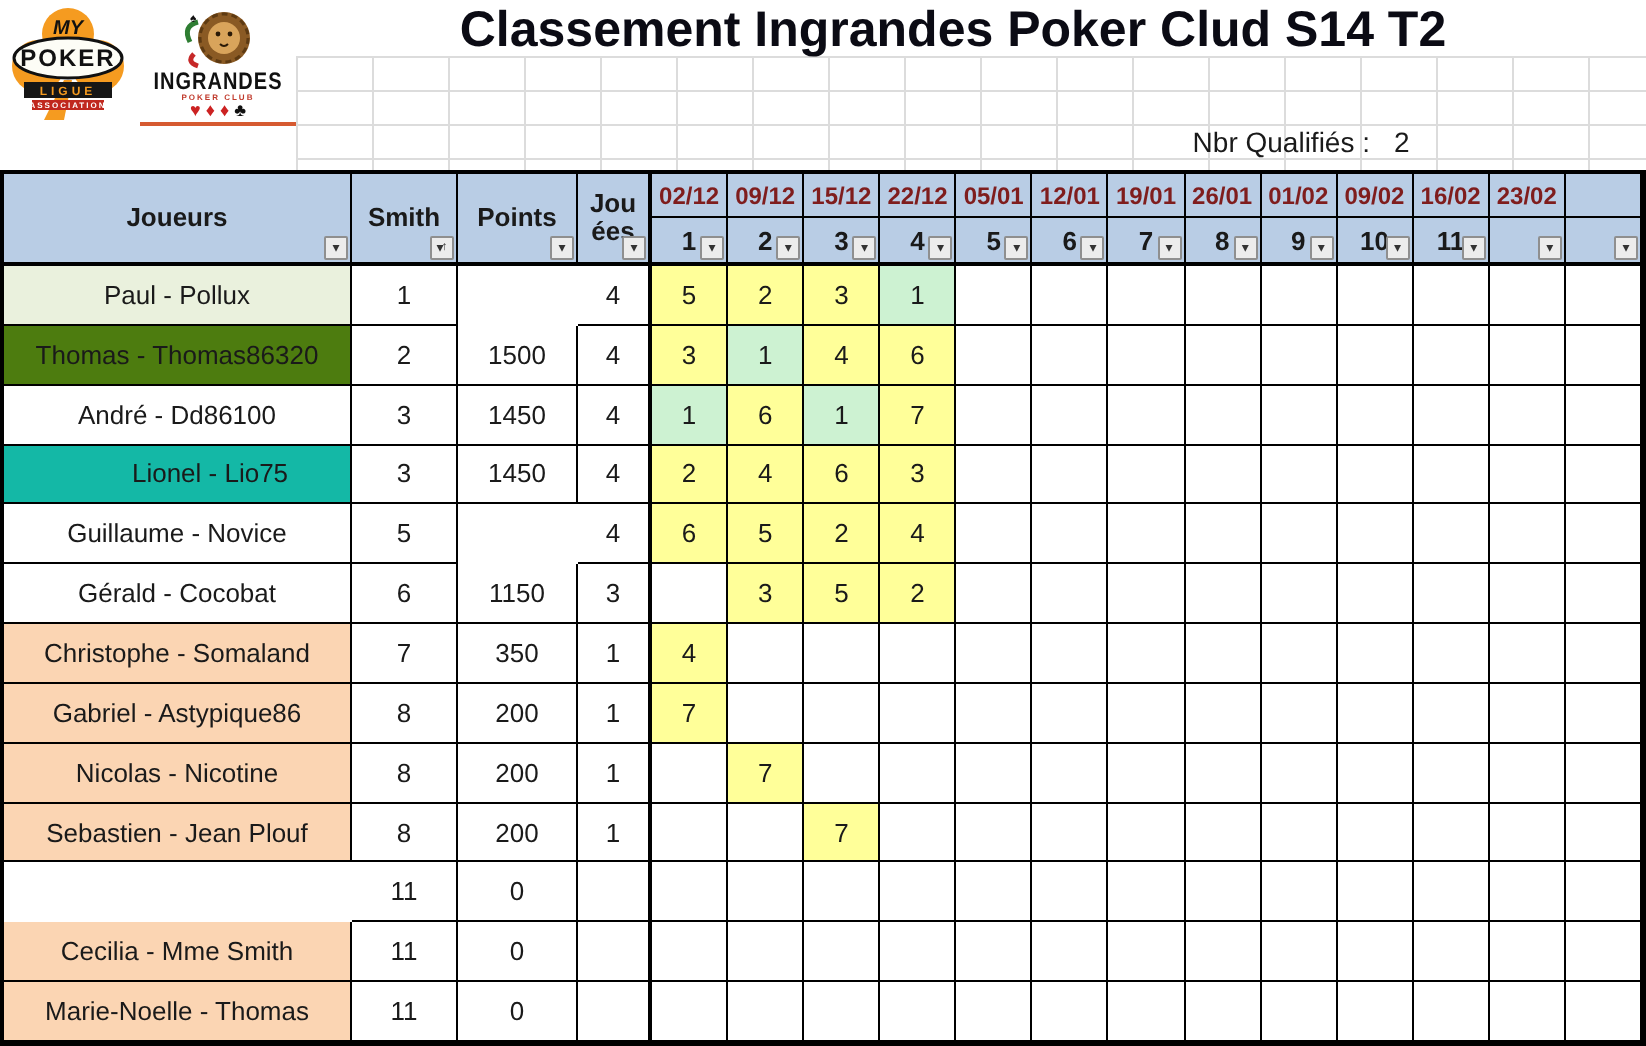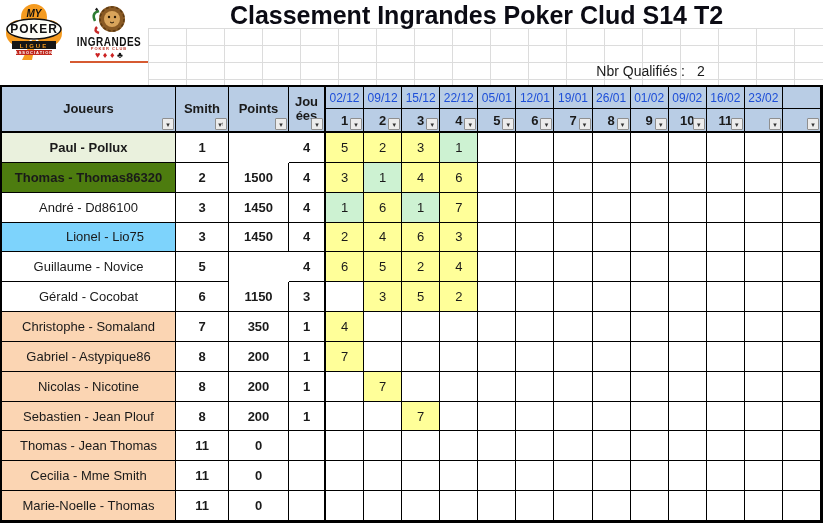--- a/index.html
+++ b/index.html
@@ -29,28 +29,28 @@
 
   
   #ranking-table{position:absolute; left:0; top:85px; width:823px; height:438px;
     box-sizing:border-box; border:2px solid #000; display:grid;
     grid-template-columns:174px 53px 60px 37px repeat(13, 1fr);
     grid-template-rows:22px 24px repeat(13, 1fr);
     background:#fff; z-index:2;}
   .hcell,.cell{position:relative; box-sizing:border-box; border-right:1px solid #000; border-bottom:1px solid #000;
     display:flex; align-items:center; justify-content:center; overflow:hidden; color:#1a1a1a;}
   .hcell{background:#B9CDE5; font-weight:700; font-size:13px;}
-  .hcell.date-cell{font-weight:400; font-size:12px; color:#1d4ed8;}
+  .hcell.date-cell{font-weight:700; font-size:12px; color:#7f1d1d;}
   .hcell.num-cell{font-weight:600; font-size:13px;}
   .hmerge{flex-direction:column; line-height:14px; text-align:center;}
   .jouees-label{width:30px; overflow-wrap:anywhere; text-align:center;}
   .thick-right{border-right-width:2px !important;}
   .thick-bottom{border-bottom-width:2px !important;}
   .cell{font-size:13px;}
-  .cell.bold{font-weight:700;}
+  .cell.bold{font-weight:400;}
   .name-cell{font-size:13px;}
   .filter-btn{position:absolute; bottom:1px; right:1px; width:12px; height:12px;
     background:#ececec; border:1px solid #8f8f8f; border-radius:1px; box-sizing:border-box;
     display:flex; align-items:center; justify-content:center;
     font-size:7px; line-height:7px; color:#333; font-weight:400; cursor:pointer;}
   .filter-btn .sortmark{font-size:6px; margin-left:-1px; color:#333;}
 </style>
 </head>
 <body>
 
@@ -220,21 +220,21 @@
       <div class="cell" style="grid-area: 5 / 8; background: rgb(255, 255, 153);">7</div>
       <div class="cell" style="grid-area: 5 / 9; background: rgb(255, 255, 255);"></div>
       <div class="cell" style="grid-area: 5 / 10; background: rgb(255, 255, 255);"></div>
       <div class="cell" style="grid-area: 5 / 11; background: rgb(255, 255, 255);"></div>
       <div class="cell" style="grid-area: 5 / 12; background: rgb(255, 255, 255);"></div>
       <div class="cell" style="grid-area: 5 / 13; background: rgb(255, 255, 255);"></div>
       <div class="cell" style="grid-area: 5 / 14; background: rgb(255, 255, 255);"></div>
       <div class="cell" style="grid-area: 5 / 15; background: rgb(255, 255, 255);"></div>
       <div class="cell" style="grid-area: 5 / 16; background: rgb(255, 255, 255);"></div>
       <div class="cell" style="grid-area: 5 / 17; background: rgb(255, 255, 255);"></div>
-      <div class="cell name-cell" style="grid-area: 6 / 1; background: #7dd3fc; padding-left: 33px;">Lionel - Lio75</div>
+      <div class="cell name-cell" style="grid-area: 6 / 1; background: #14b8a6; padding-left: 33px;">Lionel - Lio75</div>
       <div class="cell bold" style="grid-area: 6 / 2;">3</div>
       <div class="cell bold" style="grid-area: 6 / 3;">1450</div>
       <div class="cell bold thick-right" style="grid-area: 6 / 4;">4</div>
       <div class="cell" style="grid-area: 6 / 5; background: rgb(255, 255, 153);">2</div>
       <div class="cell" style="grid-area: 6 / 6; background: rgb(255, 255, 153);">4</div>
       <div class="cell" style="grid-area: 6 / 7; background: rgb(255, 255, 153);">6</div>
       <div class="cell" style="grid-area: 6 / 8; background: rgb(255, 255, 153);">3</div>
       <div class="cell" style="grid-area: 6 / 9; background: rgb(255, 255, 255);"></div>
       <div class="cell" style="grid-area: 6 / 10; background: rgb(255, 255, 255);"></div>
       <div class="cell" style="grid-area: 6 / 11; background: rgb(255, 255, 255);"></div>
@@ -338,21 +338,20 @@
       <div class="cell" style="grid-area: 12 / 8; background: rgb(255, 255, 255);"></div>
       <div class="cell" style="grid-area: 12 / 9; background: rgb(255, 255, 255);"></div>
       <div class="cell" style="grid-area: 12 / 10; background: rgb(255, 255, 255);"></div>
       <div class="cell" style="grid-area: 12 / 11; background: rgb(255, 255, 255);"></div>
       <div class="cell" style="grid-area: 12 / 12; background: rgb(255, 255, 255);"></div>
       <div class="cell" style="grid-area: 12 / 13; background: rgb(255, 255, 255);"></div>
       <div class="cell" style="grid-area: 12 / 14; background: rgb(255, 255, 255);"></div>
       <div class="cell" style="grid-area: 12 / 15; background: rgb(255, 255, 255);"></div>
       <div class="cell" style="grid-area: 12 / 16; background: rgb(255, 255, 255);"></div>
       <div class="cell" style="grid-area: 12 / 17; background: rgb(255, 255, 255);"></div>
-      <div class="cell name-cell" style="grid-area: 13 / 1; background: rgb(251, 213, 179);">Thomas - Jean Thomas</div>
       <div class="cell bold" style="grid-area: 13 / 2;">11</div>
       <div class="cell bold" style="grid-area: 13 / 3;">0</div>
       <div class="cell bold thick-right" style="grid-area: 13 / 4;"></div>
       <div class="cell" style="grid-area: 13 / 5; background: rgb(255, 255, 255);"></div>
       <div class="cell" style="grid-area: 13 / 6; background: rgb(255, 255, 255);"></div>
       <div class="cell" style="grid-area: 13 / 7; background: rgb(255, 255, 255);"></div>
       <div class="cell" style="grid-area: 13 / 8; background: rgb(255, 255, 255);"></div>
       <div class="cell" style="grid-area: 13 / 9; background: rgb(255, 255, 255);"></div>
       <div class="cell" style="grid-area: 13 / 10; background: rgb(255, 255, 255);"></div>
       <div class="cell" style="grid-area: 13 / 11; background: rgb(255, 255, 255);"></div>

